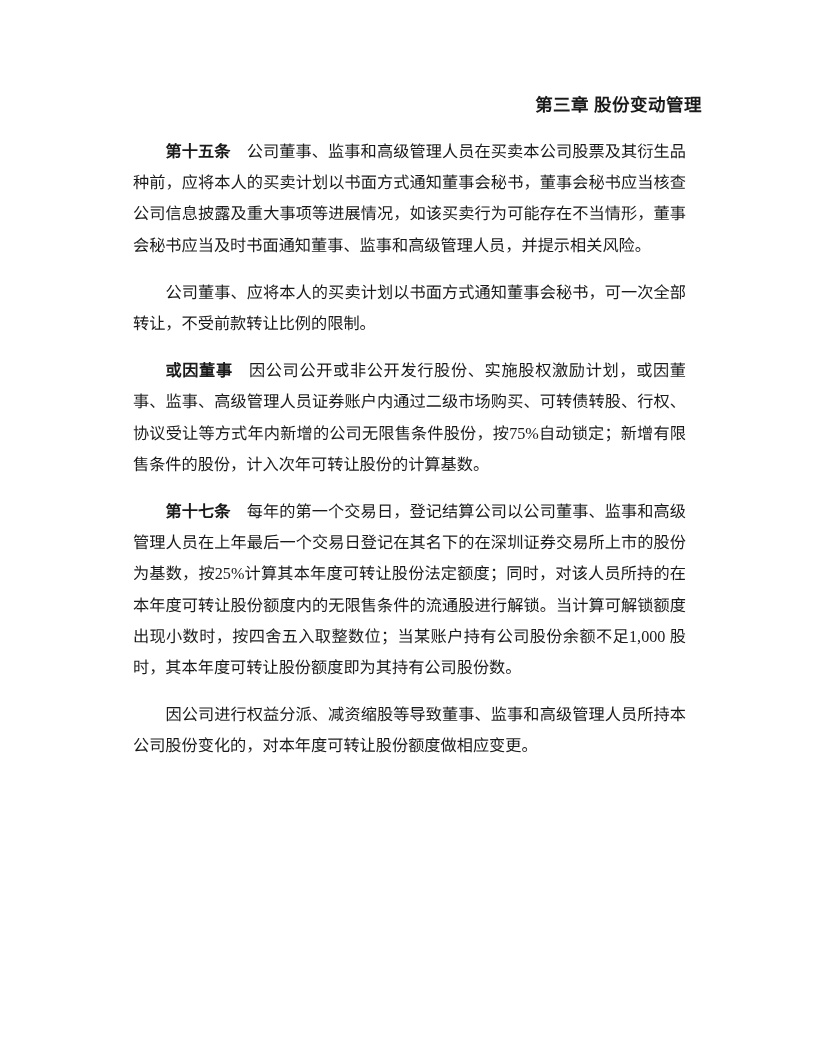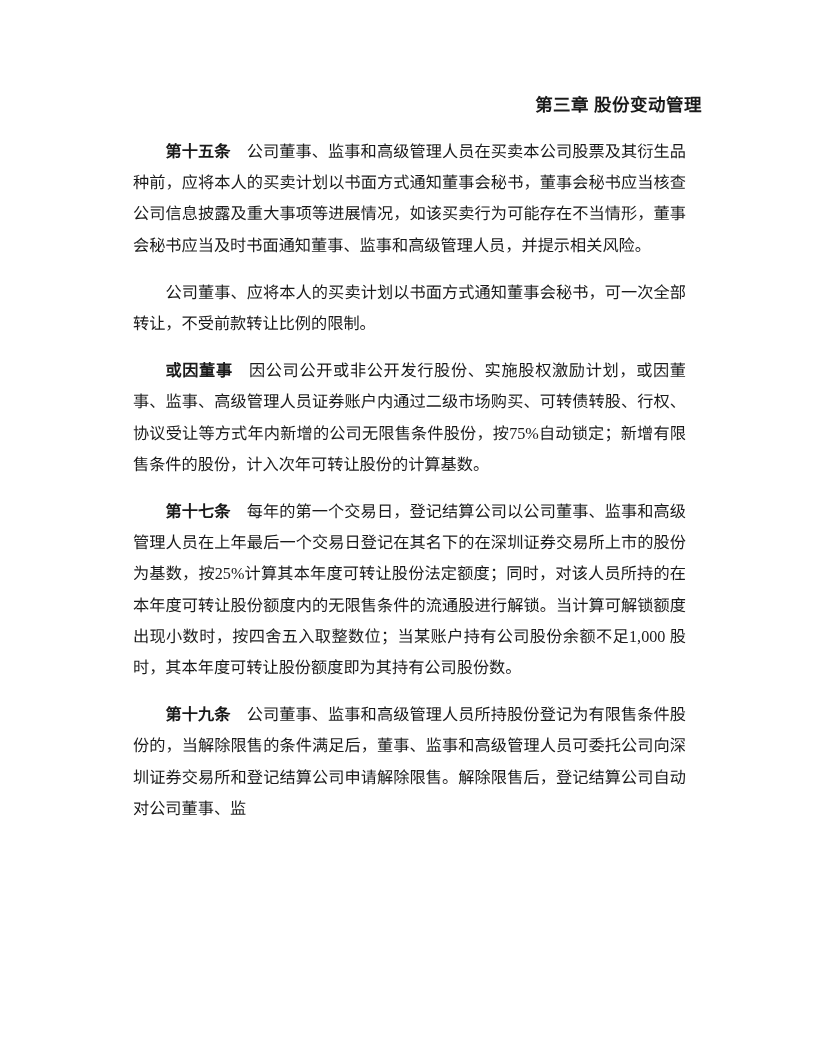--- a/index.html
+++ b/index.html
@@ -48,15 +48,15 @@
 </head>
 <body>
 
 <div class="page">
   <h1 class="doc-title">第三章 股份变动管理</h1>
   <div class="doc-body">
     <p class="para"><span class="para-label">第十五条</span><span class="para-text">公司董事、监事和高级管理人员在买卖本公司股票及其衍生品种前，应将本人的买卖计划以书面方式通知董事会秘书，董事会秘书应当核查公司信息披露及重大事项等进展情况，如该买卖行为可能存在不当情形，董事会秘书应当及时书面通知董事、监事和高级管理人员，并提示相关风险。</span></p>
     <p class="para"><span class="para-label"></span><span class="para-text">公司董事、应将本人的买卖计划以书面方式通知董事会秘书，可一次全部转让，不受前款转让比例的限制。</span></p>
     <p class="para"><span class="para-label">或因董事</span><span class="para-text">因公司公开或非公开发行股份、实施股权激励计划，或因董事、监事、高级管理人员证券账户内通过二级市场购买、可转债转股、行权、协议受让等方式年内新增的公司无限售条件股份，按75%自动锁定；新增有限售条件的股份，计入次年可转让股份的计算基数。</span></p>
     <p class="para"><span class="para-label">第十七条</span><span class="para-text">每年的第一个交易日，登记结算公司以公司董事、监事和高级管理人员在上年最后一个交易日登记在其名下的在深圳证券交易所上市的股份为基数，按25%计算其本年度可转让股份法定额度；同时，对该人员所持的在本年度可转让股份额度内的无限售条件的流通股进行解锁。当计算可解锁额度出现小数时，按四舍五入取整数位；当某账户持有公司股份余额不足1,000 股时，其本年度可转让股份额度即为其持有公司股份数。</span></p>
-    <p class="para"><span class="para-label">第十九条</span><span class="para-text">公司董事、监事和高级管理人员所持股份登记为有限售条件股份的，当解除限售的条件满足后，董事、监事和高级管理人员可委托公司向深圳证券交易所和登记结算公司申请解除限售。解除限售后，登记结算公司自动对公司董事、监</span></p>
+    <p class="para"><span class="para-label"></span><span class="para-text">因公司进行权益分派、减资缩股等导致董事、监事和高级管理人员所持本公司股份变化的，对本年度可转让股份额度做相应变更。</span></p>
   </div>
 </div>
 
 </body></html>

